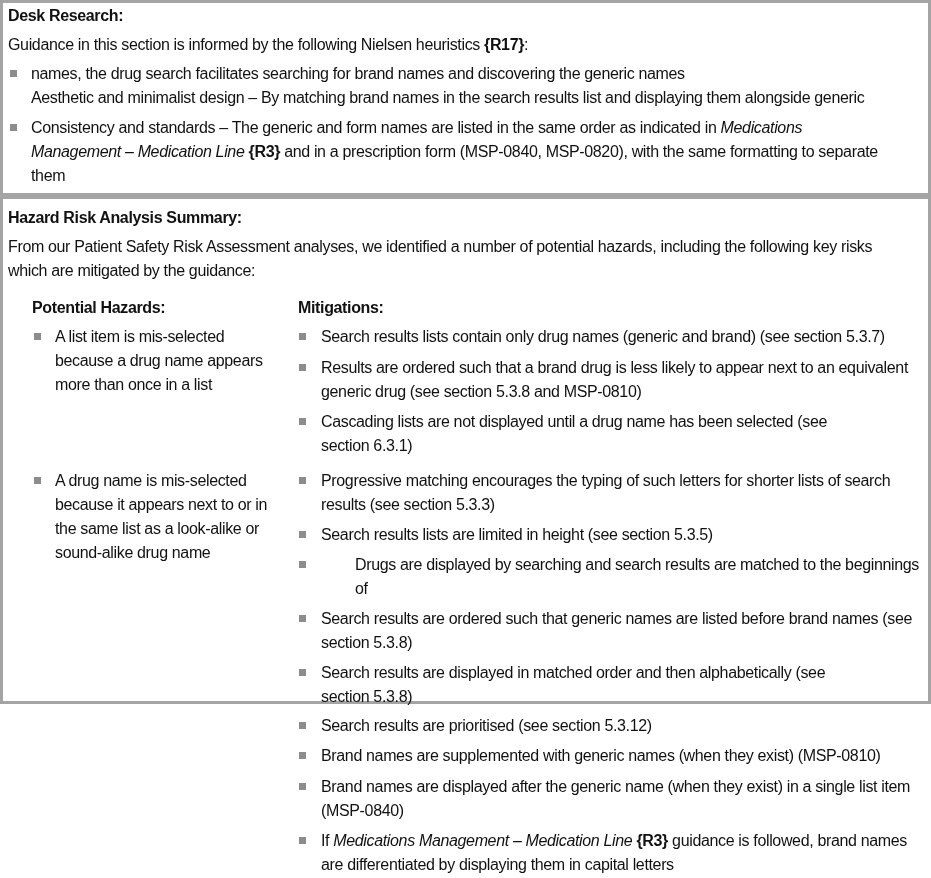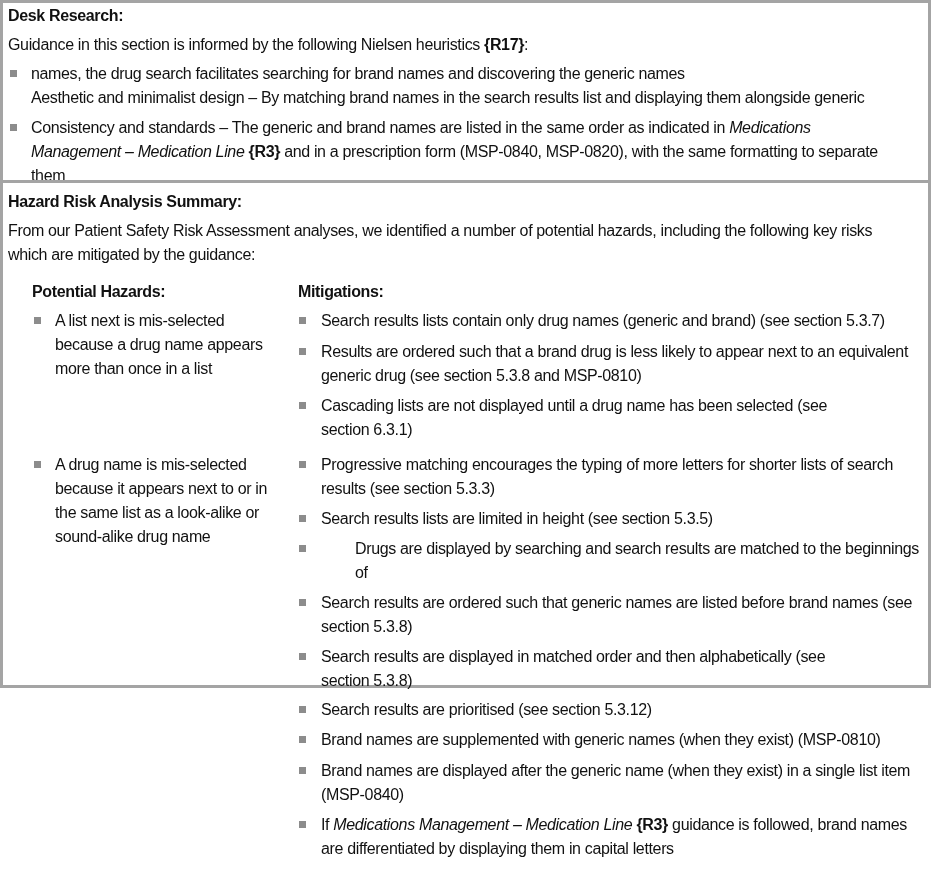--- a/index.html
+++ b/index.html
@@ -9,21 +9,21 @@
     font-size: 16px; color: #111111;
     letter-spacing: -0.35px;
   }
   .doc { position: relative; width: 931px; height: 878px; box-sizing: border-box; }
   .section {
     position: absolute; left: 0; width: 931px; box-sizing: border-box;
     border: 3px solid #a4a4a4;
     background: #ffffff;
   }
   #desk { top: 0; height: 196px; padding-left: 20px; }
-  #hazard { top: 180px; height: 508px; }
+  #hazard { top: 196px; height: 508px; }
   .h { position: absolute; font-weight: bold; font-size: 16px; line-height: 20px; }
   .p { position: absolute; line-height: 24px; }
   .bullet {
     position: absolute; width: 7px; height: 7px; background: #8c8c8c;
   }
   .li { position: absolute; line-height: 24px; }
   b { font-weight: bold; }
   i { font-style: italic; }
 </style>
 </head>
@@ -37,40 +37,40 @@
     <div class="p" style="left:5px; top:30px;"><span>Guidance in this section is informed by the following Nielsen heuristics </span><b>{R17}</b><span>:</span></div>
 
     <div class="bullet" style="left:7px; top:67px;"></div>
     <div class="li" style="left:28px; top:59px;">
       <div>names, the drug search facilitates searching for brand names and discovering the generic names</div>
       <div>Aesthetic and minimalist design – By matching brand names in the search results list and displaying them alongside generic</div>
     </div>
 
     <div class="bullet" style="left:7px; top:121px;"></div>
     <div class="li" style="left:28px; top:113px;">
-      <div><span>Consistency and standards – The generic and brand names are listed in the same order as indicated in </span><i>Medications</i></div>
+      <div><span>Consistency and standards – The generic and form names are listed in the same order as indicated in </span><i>Medications</i></div>
       <div><i>Management – Medication Line</i> <b>{R3}</b><span> and in a prescription form (MSP-0840, MSP-0820), with the same formatting to separate</span></div>
       <div>them</div>
     </div>
   </div>
 
   <div class="section" id="hazard">
     <div class="h" style="left:5px; top:9px;">Hazard Risk Analysis Summary:</div>
     <div class="p" style="left:5px; top:36px;">
       <div>From our Patient Safety Risk Assessment analyses, we identified a number of potential hazards, including the following key risks</div>
       <div>which are mitigated by the guidance:</div>
     </div>
 
     <div class="h" style="left:29px; top:99px;">Potential Hazards:</div>
     <div class="h" style="left:295px; top:99px;">Mitigations:</div>
 
     <div id="hazards-col">
         <div class="bullet" style="left: 31px; top: 134px;"></div>
         <div class="li" style="left: 52px; top: 126px;">
-          <div>A list next is mis-selected</div>
+          <div>A list item is mis-selected</div>
           <div>because a drug name appears</div>
           <div>more than once in a list</div>
         </div>
         <div class="bullet" style="left: 31px; top: 278px;"></div>
         <div class="li" style="left: 52px; top: 270px;">
           <div>A drug name is mis-selected</div>
           <div>because it appears next to or in</div>
           <div>the same list as a look-alike or</div>
           <div>sound-alike drug name</div>
         </div>
@@ -86,21 +86,21 @@
           <div>Results are ordered such that a brand drug is less likely to appear next to an equivalent</div>
           <div>generic drug (see section 5.3.8 and MSP-0810)</div>
         </div>
         <div class="bullet" style="left: 296px; top: 219px;"></div>
         <div class="li" style="left: 318px; top: 211px;">
           <div>Cascading lists are not displayed until a drug name has been selected (see</div>
           <div>section 6.3.1)</div>
         </div>
         <div class="bullet" style="left: 296px; top: 278px;"></div>
         <div class="li" style="left: 318px; top: 270px;">
-          <div>Progressive matching encourages the typing of more letters for shorter lists of search</div>
+          <div>Progressive matching encourages the typing of such letters for shorter lists of search</div>
           <div>results (see section 5.3.3)</div>
         </div>
         <div class="bullet" style="left: 296px; top: 332px;"></div>
         <div class="li" style="left: 318px; top: 324px;">
           <div>Search results lists are limited in height (see section 5.3.5)</div>
         </div>
         <div class="bullet" style="left: 296px; top: 362px;"></div>
         <div class="li" style="left: 318px; top: 354px; margin-left: 34px;">
           <div>Drugs are displayed by searching and search results are matched to the beginnings of</div>
         </div>

